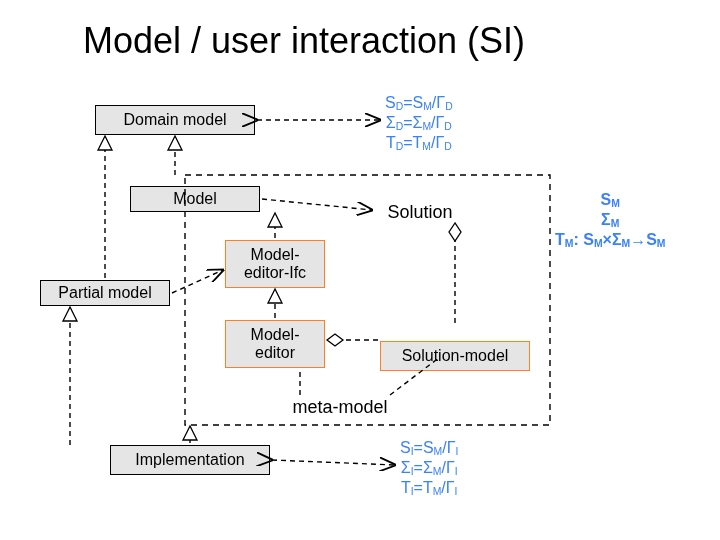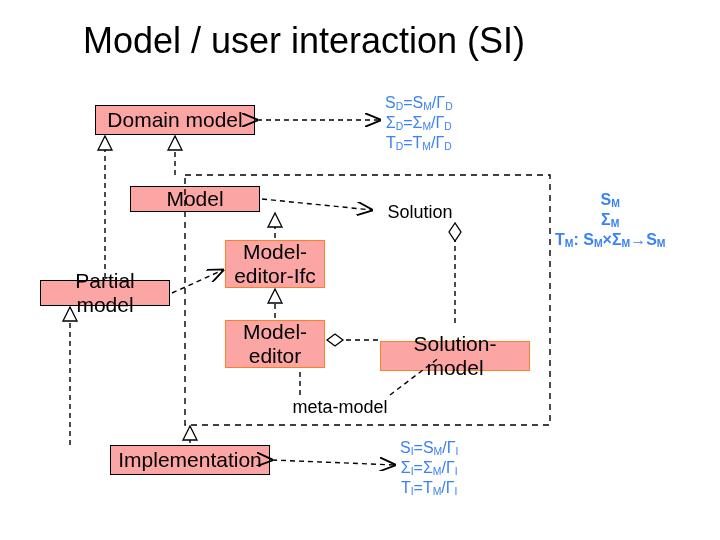--- a/index.html
+++ b/index.html
@@ -20,22 +20,22 @@
     left: 0;
     width: 608px;
     text-align: center;
     font-size: 36px;
     font-weight: normal;
     color: #000;
   }
   .box {
     position: absolute;
     border: 1.5px solid #000;
-    background: #fca5a5;
-    font-size: 21px;
+    background: #e5e5e5;
+    font-size: 16px;
     display: flex;
     align-items: center;
     justify-content: center;
     text-align: center;
     padding: 2px 6px;
     box-sizing: border-box;
   }
   .box.orange { border-color: #ff7f27; }
   .box.noborder { border: none; background: transparent; }
   .eqbox {

